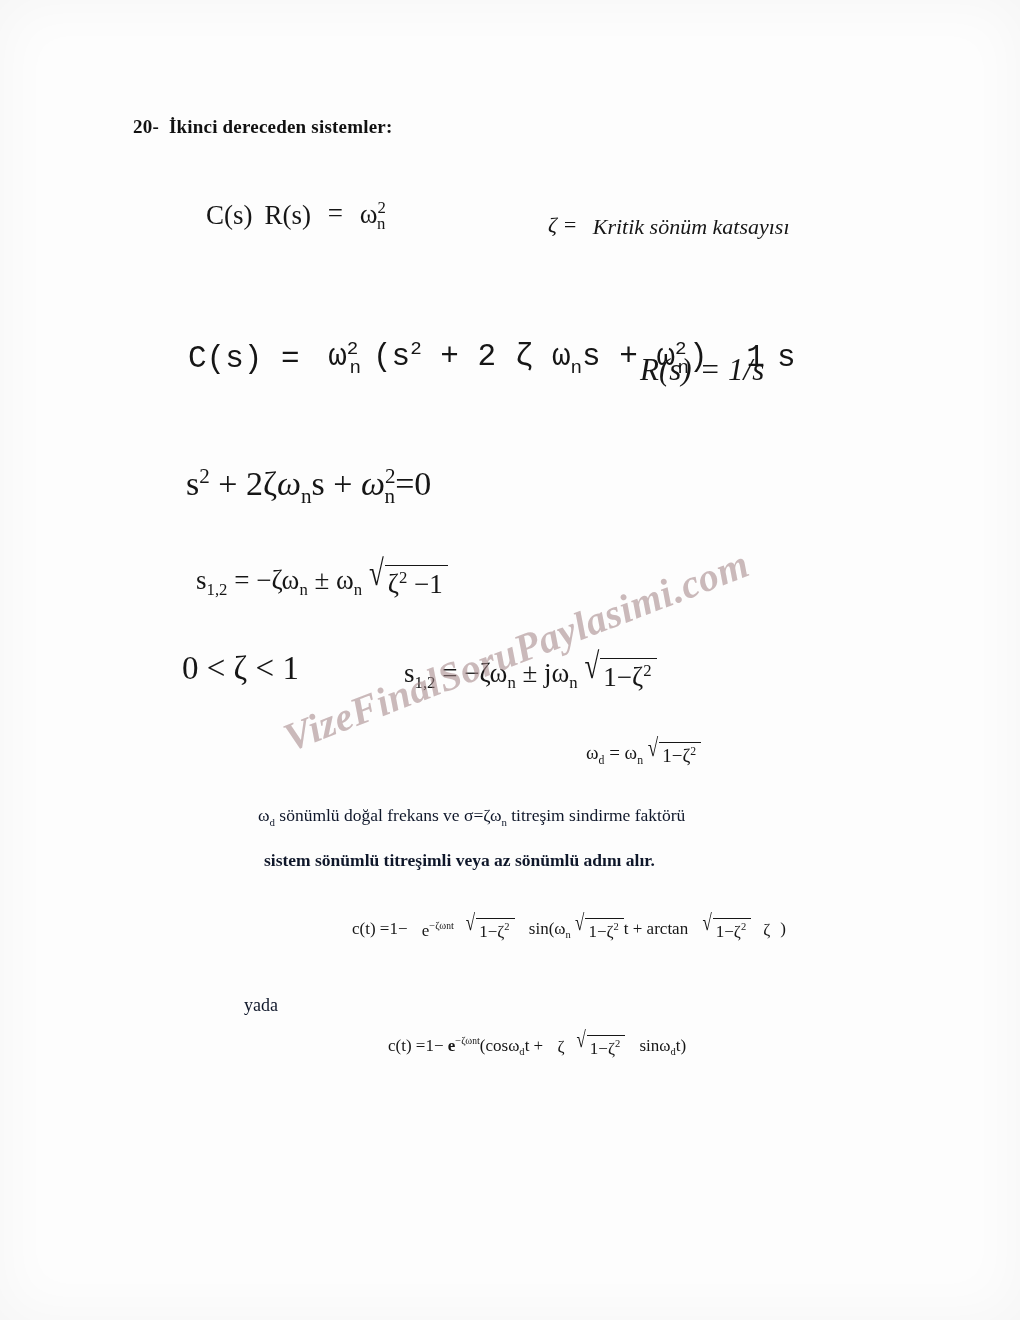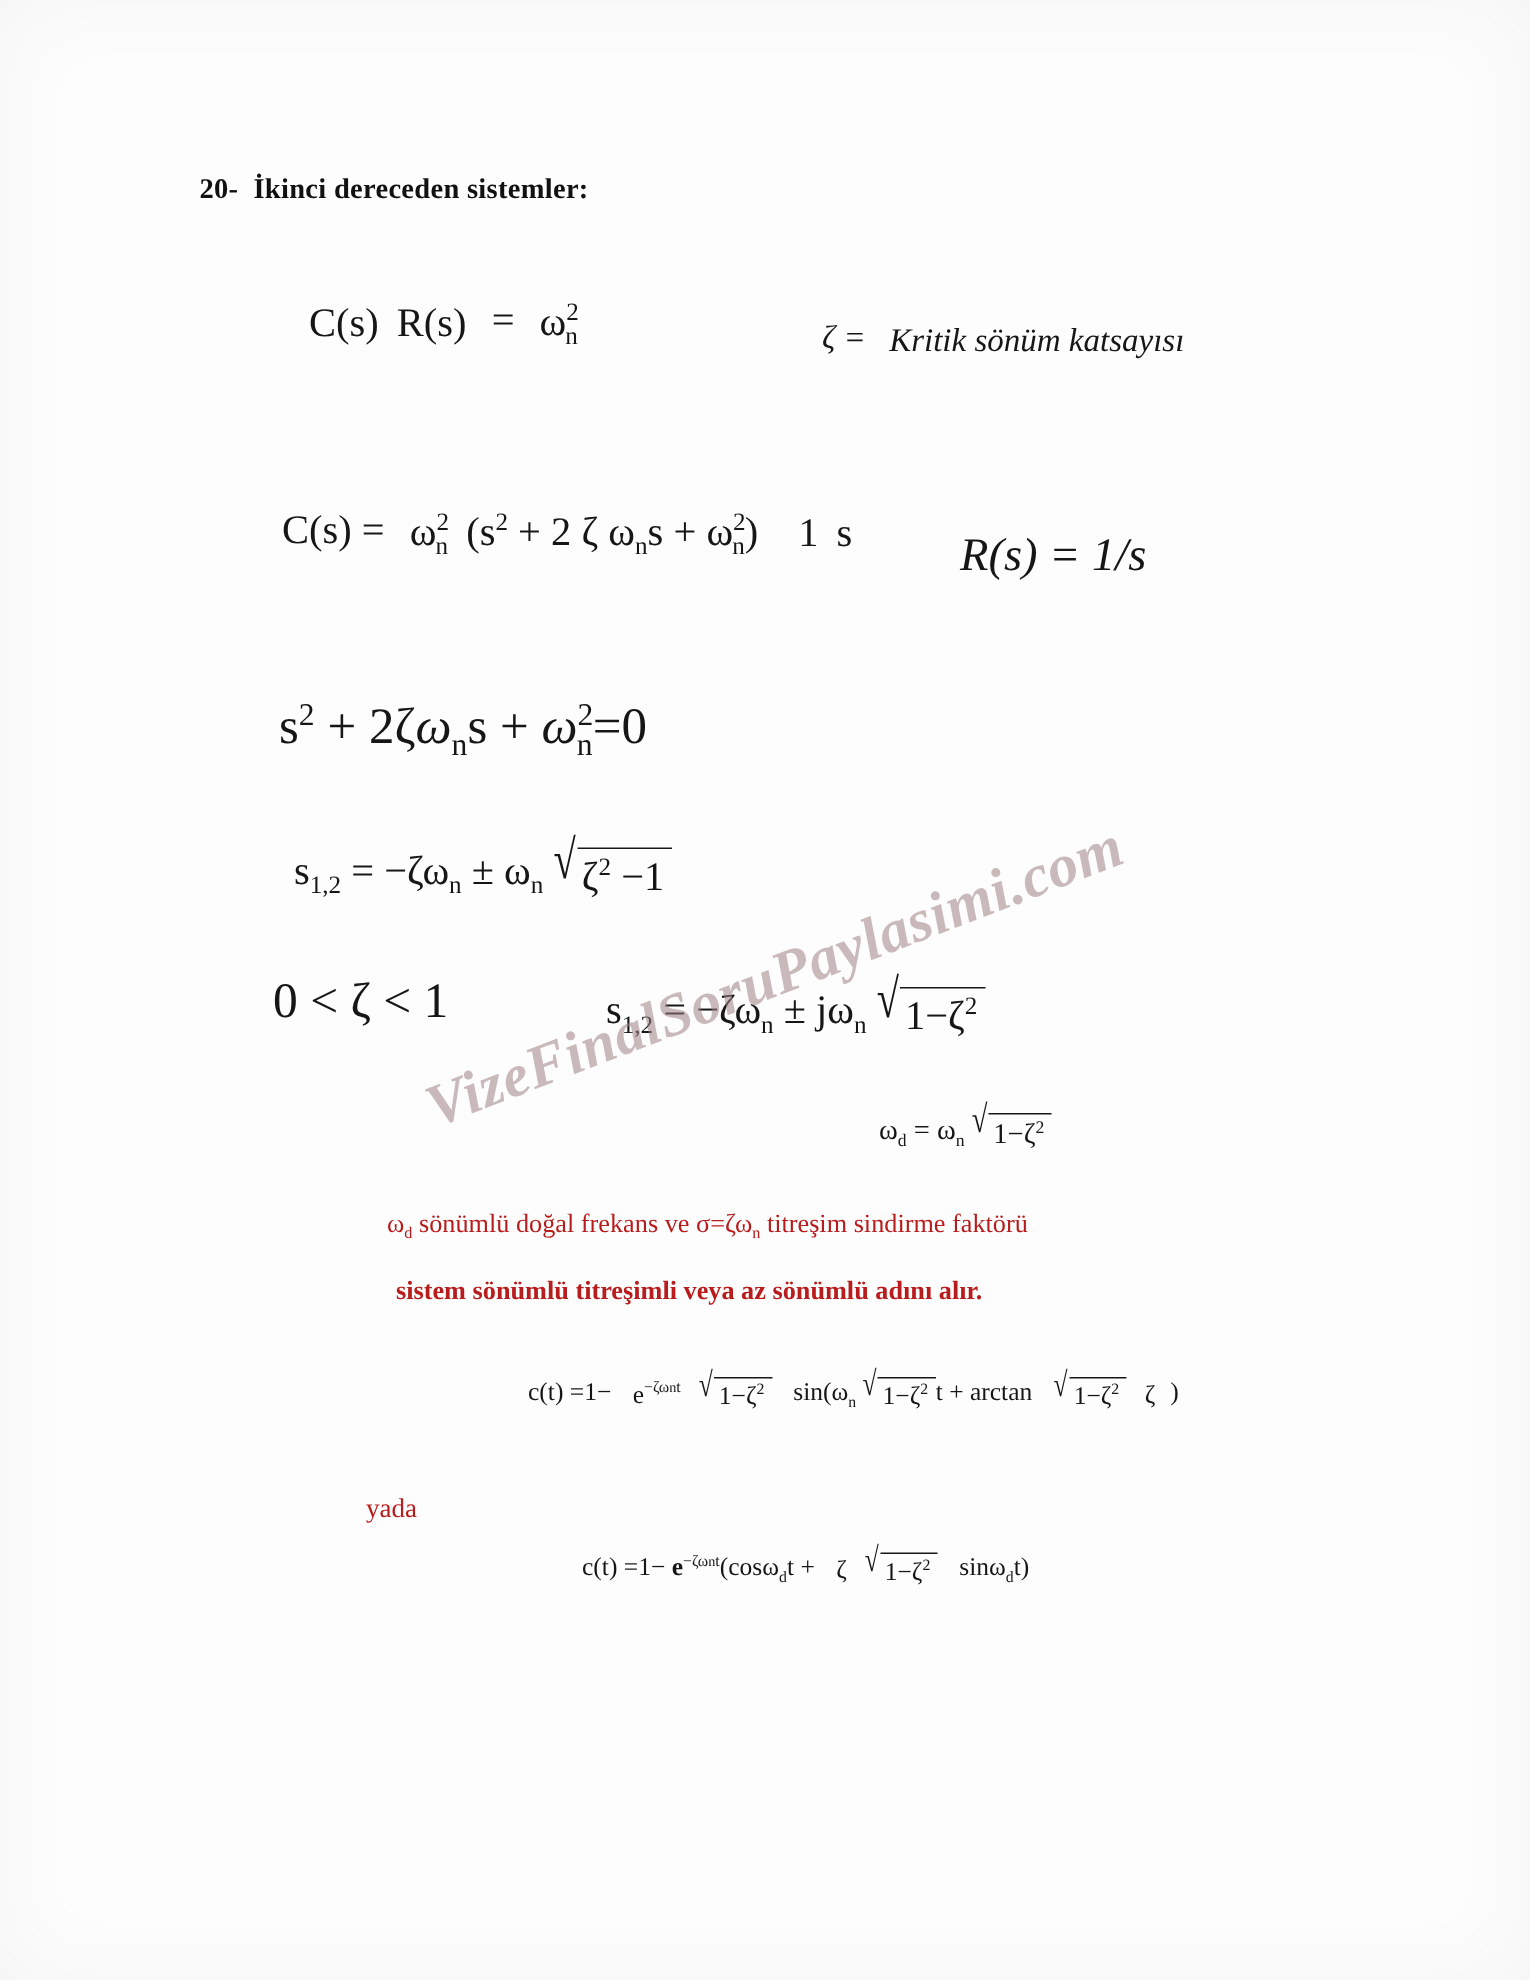--- a/index.html
+++ b/index.html
@@ -75,33 +75,33 @@
     padding-right: 1px;
   }
   .sqrt > .radicand {
     border-top: 1.6px solid #161616;
     padding: 2px 5px 0 3px;
   }
 
   
   #eq-transfer { left: 196px; top: 198px; font-size: 27px; }
   #eq-zeta     { left: 548px; top: 212px; font-size: 22px; font-style: italic; }
-  #eq-cs       { left: 188px; top: 338px; font-size: 27px; }
+  #eq-cs       { left: 188px; top: 338px; font-size: 31px; font-family: Liberation Mono, monospace; }
   #eq-rs       { left: 640px; top: 352px; font-size: 31px; font-style: italic; }
   #eq-char     { left: 186px; top: 464px; font-size: 34px; }
   #eq-roots    { left: 196px; top: 565px; font-size: 27px; }
   #eq-range    { left: 182px; top: 650px; font-size: 33px; }
   #eq-roots2   { left: 404px; top: 658px; font-size: 27px; }
   #eq-wd       { left: 586px; top: 742px; font-size: 19px; }
 
   .note {
     position: absolute;
     font-family: "Liberation Serif", serif;
     font-size: 17.5px;
-    color: #b91c1c;
+    color: #0f172a;
     white-space: nowrap;
   }
   #note1 { left: 258px; top: 805px; }
   #note2 { left: 264px; top: 850px; font-weight: bold; }
 
   #eq-ct1 { left: 352px; top: 918px; font-size: 17px; }
   #yada   { left: 244px; top: 995px; font-size: 18px; }
   #eq-ct2 { left: 388px; top: 1035px; font-size: 17px; }
 
   

